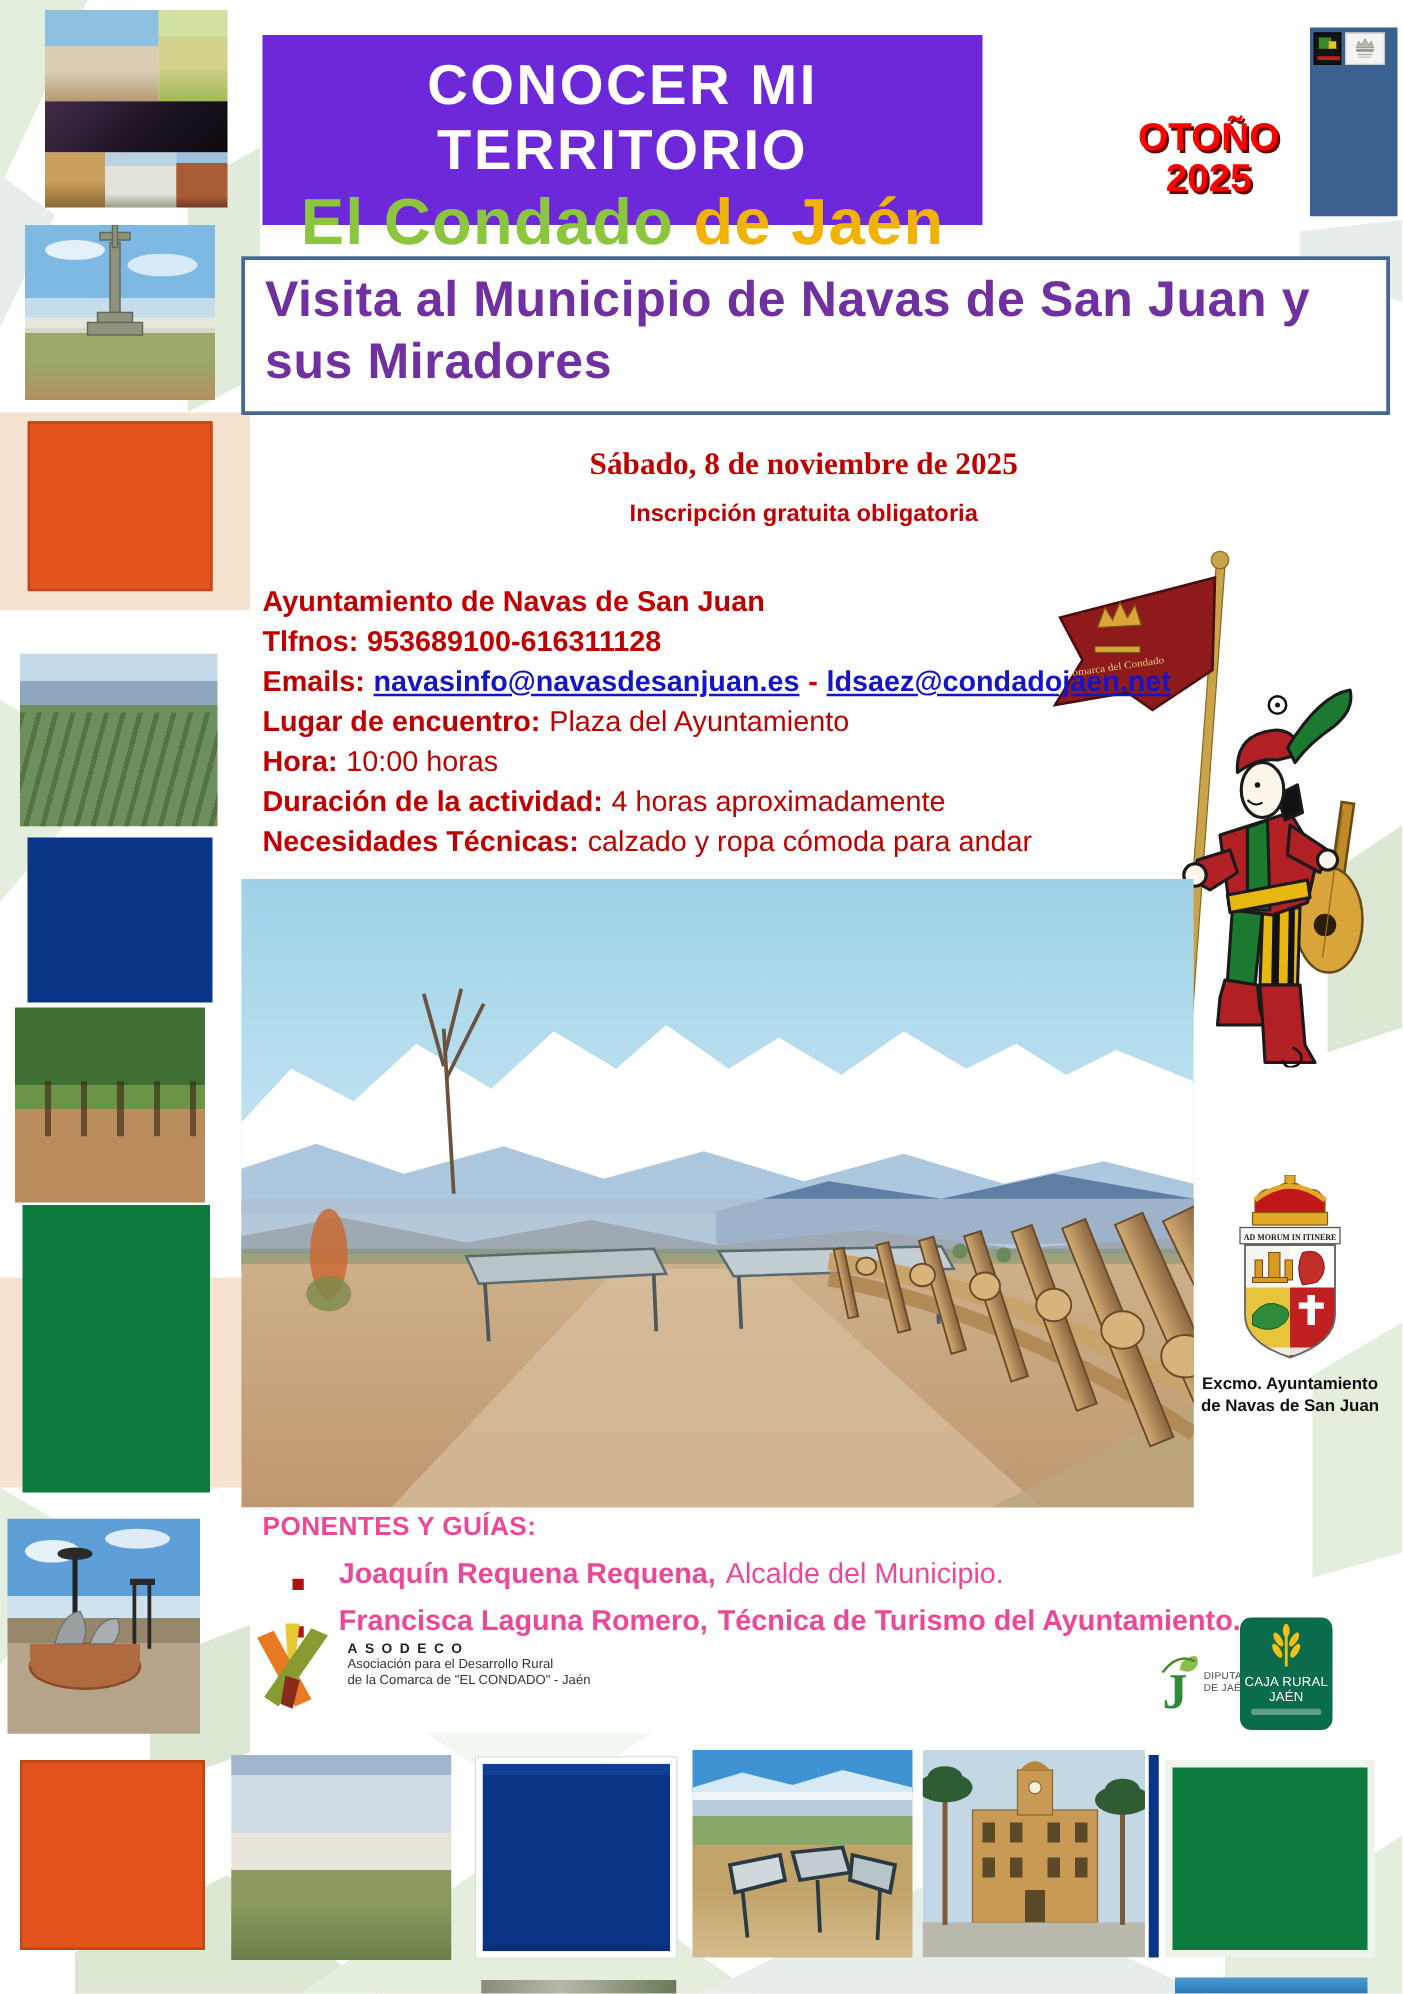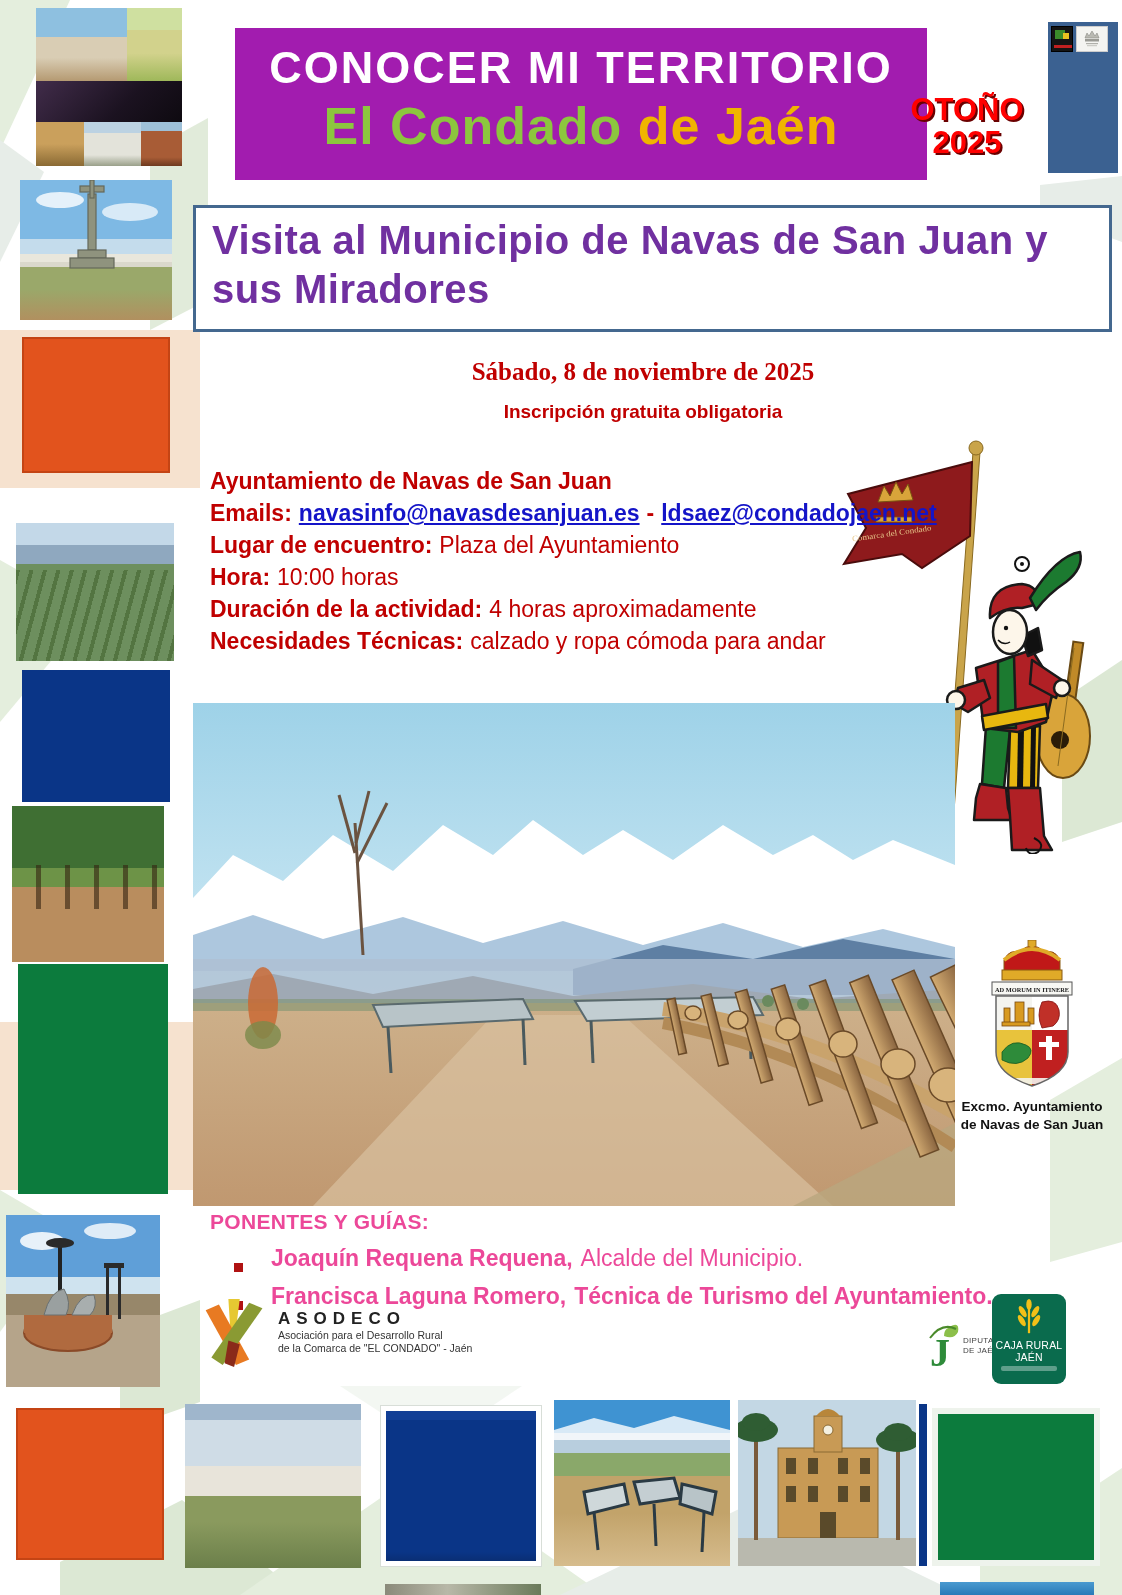--- a/index.html
+++ b/index.html
@@ -38,22 +38,22 @@
   .sq { position: absolute; z-index: 1; }
   .sq-orange { background: #e2531d; box-shadow: inset 0 0 0 2px #c44414; }
   .sq-blue { background: #0a3587; }
   .sq-green { background: #0c7b3d; }
   .sq1 { left: 22px; top: 337px; width: 148px; height: 136px; }
   .sq2 { left: 22px; top: 670px; width: 148px; height: 132px; }
   .sq3 { left: 18px; top: 964px; width: 150px; height: 230px; }
   .sq4 { left: 16px; top: 1408px; width: 148px; height: 152px; }
 
   
-  .header-box { left: 210px; top: 28px; width: 692px; height: 152px; background: #a21caf;
-    text-align: center; z-index: 2; padding-top: 14px; margin-left: 25px; }
+  .header-box { left: 210px; top: 28px; width: 576px; height: 152px; background: #6d28d9;
+    text-align: center; z-index: 2; padding-top: 14px; }
   .header-title { color: #ffffff; font-weight: bold; font-size: 45px; letter-spacing: 2px; }
   .header-sub { font-size: 52px; font-weight: bold; margin-top: 2px; letter-spacing: 1px; }
   .sub-green { color: #8cc63e; }
   .sub-gold  { color: #f0b400; }
   .season { left: 893px; top: 94px; width: 148px; text-align: center; z-index: 2;
     color: #ff0000; font-weight: bold; font-size: 31px; line-height: 1.05;
     text-shadow: 2px 2px 0 #6a0000; }
   .corner-bar { left: 1048px; top: 22px; width: 70px; height: 151px; background: #3b6191; z-index: 2;
     display: flex; align-items: flex-start; padding: 4px 3px; gap: 3px; }
   .chip1 { width: 22px; height: 26px; background: #141414; border: 1px solid #000; position: relative; }
@@ -96,21 +96,21 @@
   .speakers { left: 210px; top: 1210px; width: 820px; z-index: 2; color: #ec4899; }
   .speakers-heading { font-size: 21px; font-weight: bold; letter-spacing: .3px; }
   .sp-item { display: flex; margin: 11px 0 0 24px; font-size: 23px; align-items: flex-end; }
   .bullet-sq { flex: 0 0 9px; width: 9px; height: 9px; background: #b01212; margin: 9px 28px 0 0; }
   .sp-name { font-weight: bold; }
   .sp-role { margin-left: 8px; }
   .bold-role { font-weight: bold; }
 
   
   .asodeco { left: 200px; top: 1296px; z-index: 2; display: flex; align-items: center; gap: 8px; }
-  .aso-text .aso-name { font-size: 17px; letter-spacing: 6px; color: #222; font-weight: bold; }
+  .aso-text .aso-name { font-size: 11px; letter-spacing: 6px; color: #222; font-weight: bold; }
   .aso-text .aso-line { font-size: 10.5px; color: #333; line-height: 1.25; }
   .diputacion { left: 926px; top: 1320px; z-index: 2; display: flex; align-items: center; gap: 3px; }
   .dip-text { font-size: 8px; color: #444; line-height: 1.3; letter-spacing: .3px; }
   .cajarural { left: 992px; top: 1294px; width: 74px; height: 90px; background: #0a6b4d;
     border-radius: 9px; z-index: 2; text-align: center; padding-top: 5px; }
   .cr-text { color: #ffffff; font-weight: normal; font-size: 10.5px; line-height: 1.15; letter-spacing: .2px; }
   .cr-web { margin: 3px auto 0; width: 56px; height: 5px; background: rgba(255,255,255,.35); border-radius: 2px; }
 
   
   .bs { position: absolute; z-index: 1; }
@@ -245,20 +245,21 @@
     <span>Visita al Municipio de Navas de San Juan y sus Miradores</span>
   </section>
 
   <div class="abs date-wrap">
     <div class="date-line1">Sábado, 8 de noviembre de 2025</div>
     <div class="date-line2">Inscripción gratuita obligatoria</div>
   </div>
 
   <section class="abs info">
     <div class="line b">Ayuntamiento de Navas de San Juan</div>
+    <div class="line b"><span>Tlfnos:</span><span class="val">953689100-616311128</span></div>
     <div class="line"><span class="b">Emails:</span><span class="val"><a class="email-link" href="#">navasinfo@navasdesanjuan.es</a></span><span class="sep">-</span><a class="email-link" href="#">ldsaez@condadojaen.net</a></div>
     <div class="line"><span class="b">Lugar de encuentro:</span><span class="val">Plaza del Ayuntamiento</span></div>
     <div class="line"><span class="b">Hora:</span><span class="val">10:00 horas</span></div>
     <div class="line"><span class="b">Duración de la actividad:</span><span class="val">4 horas aproximadamente</span></div>
     <div class="line"><span class="b">Necesidades Técnicas:</span><span class="val">calzado y ropa cómoda para andar</span></div>
   </section>
 
   <div class="abs jester">
     <svg width="266" height="418" viewBox="0 0 266 418">
 

